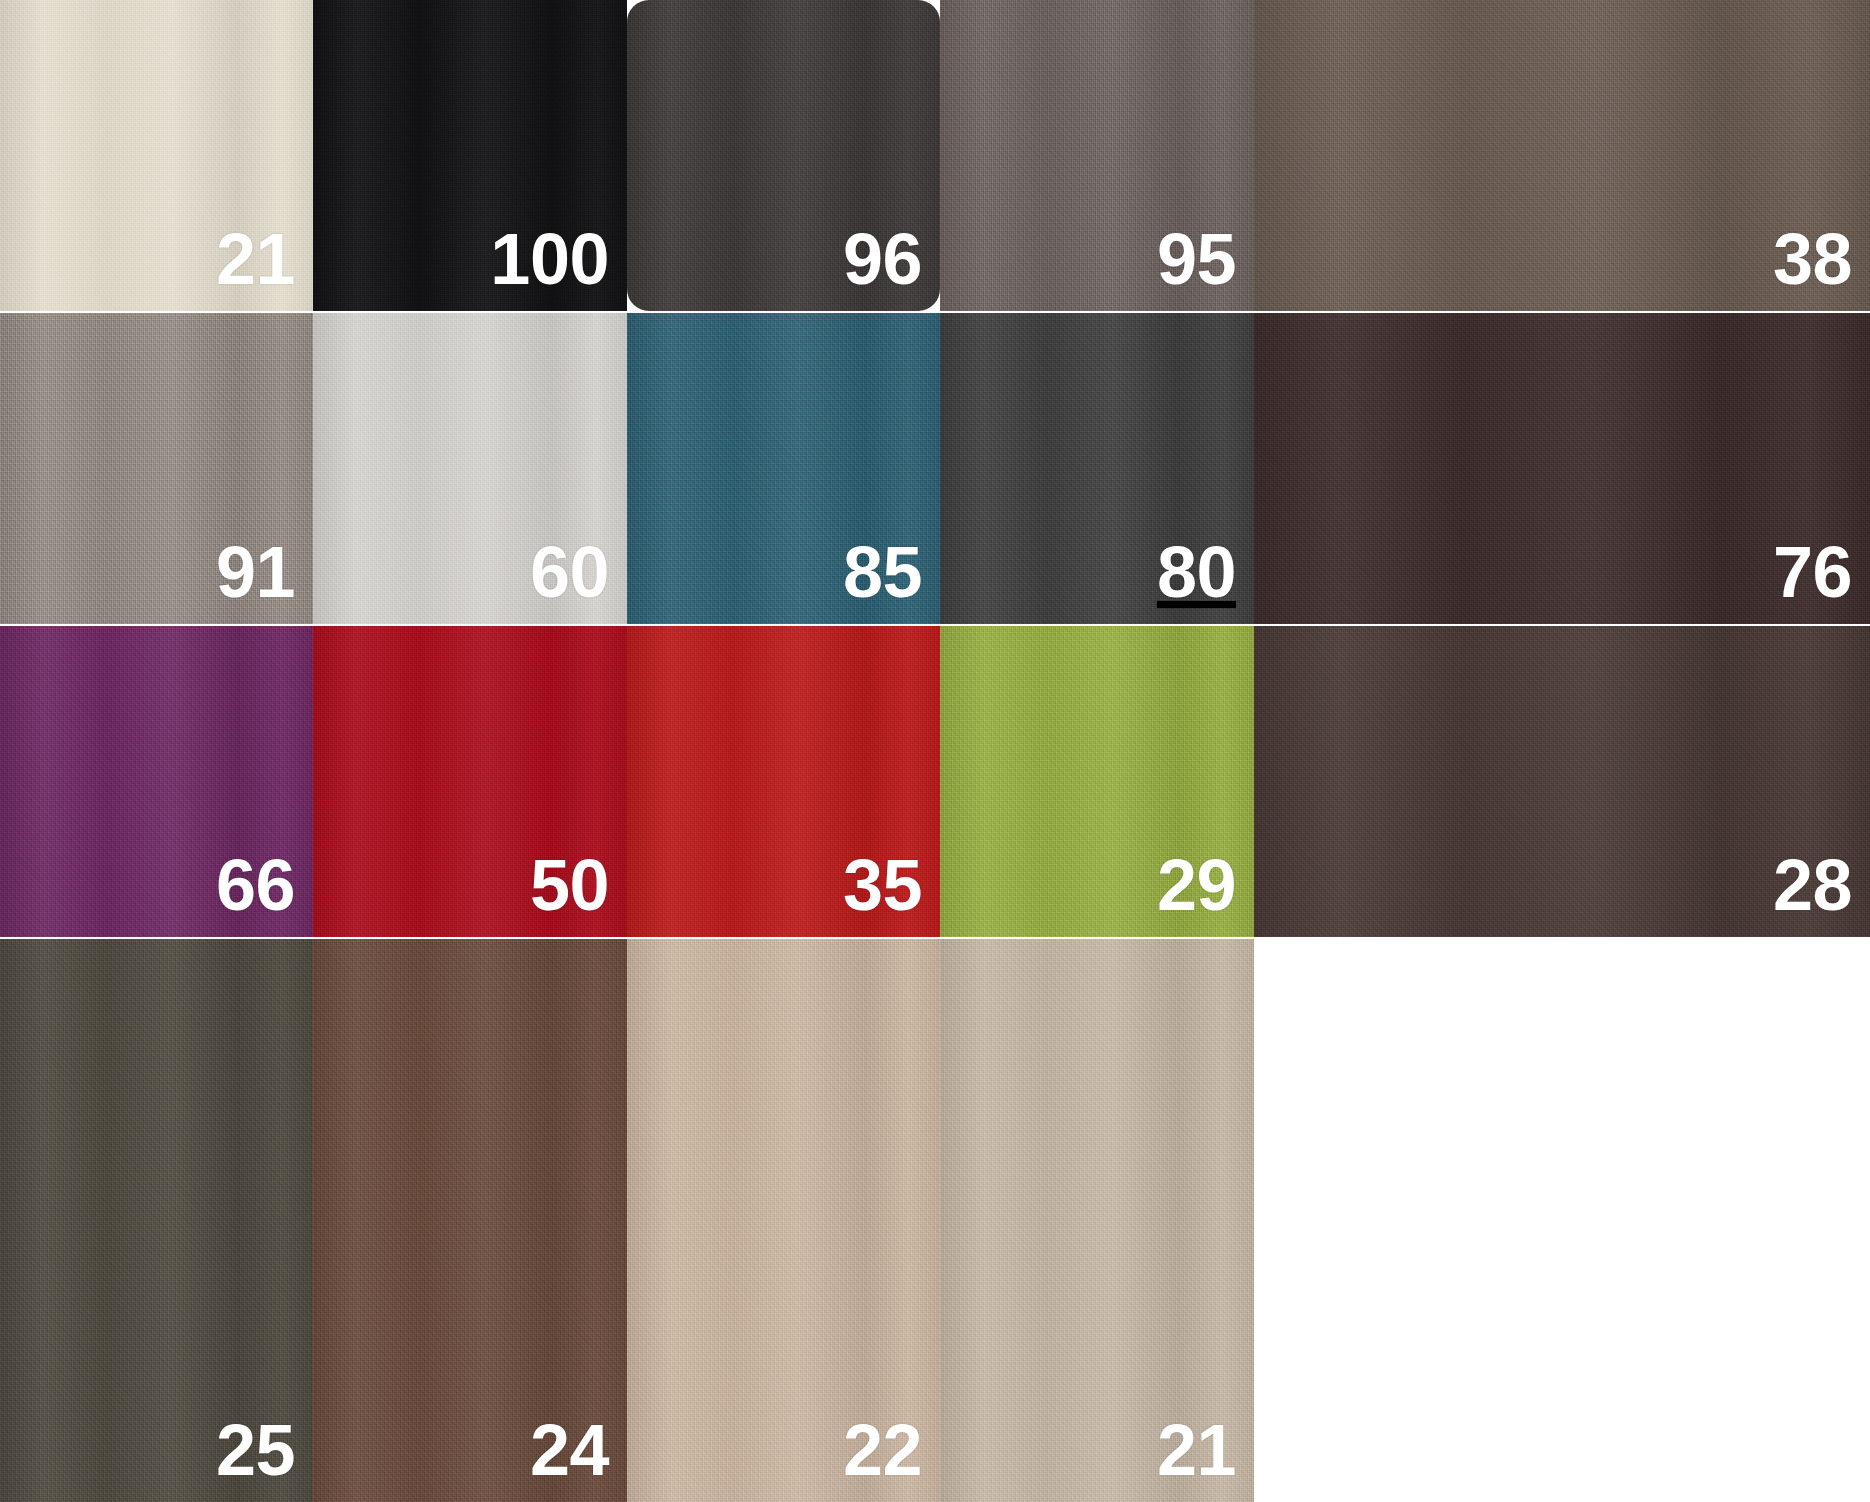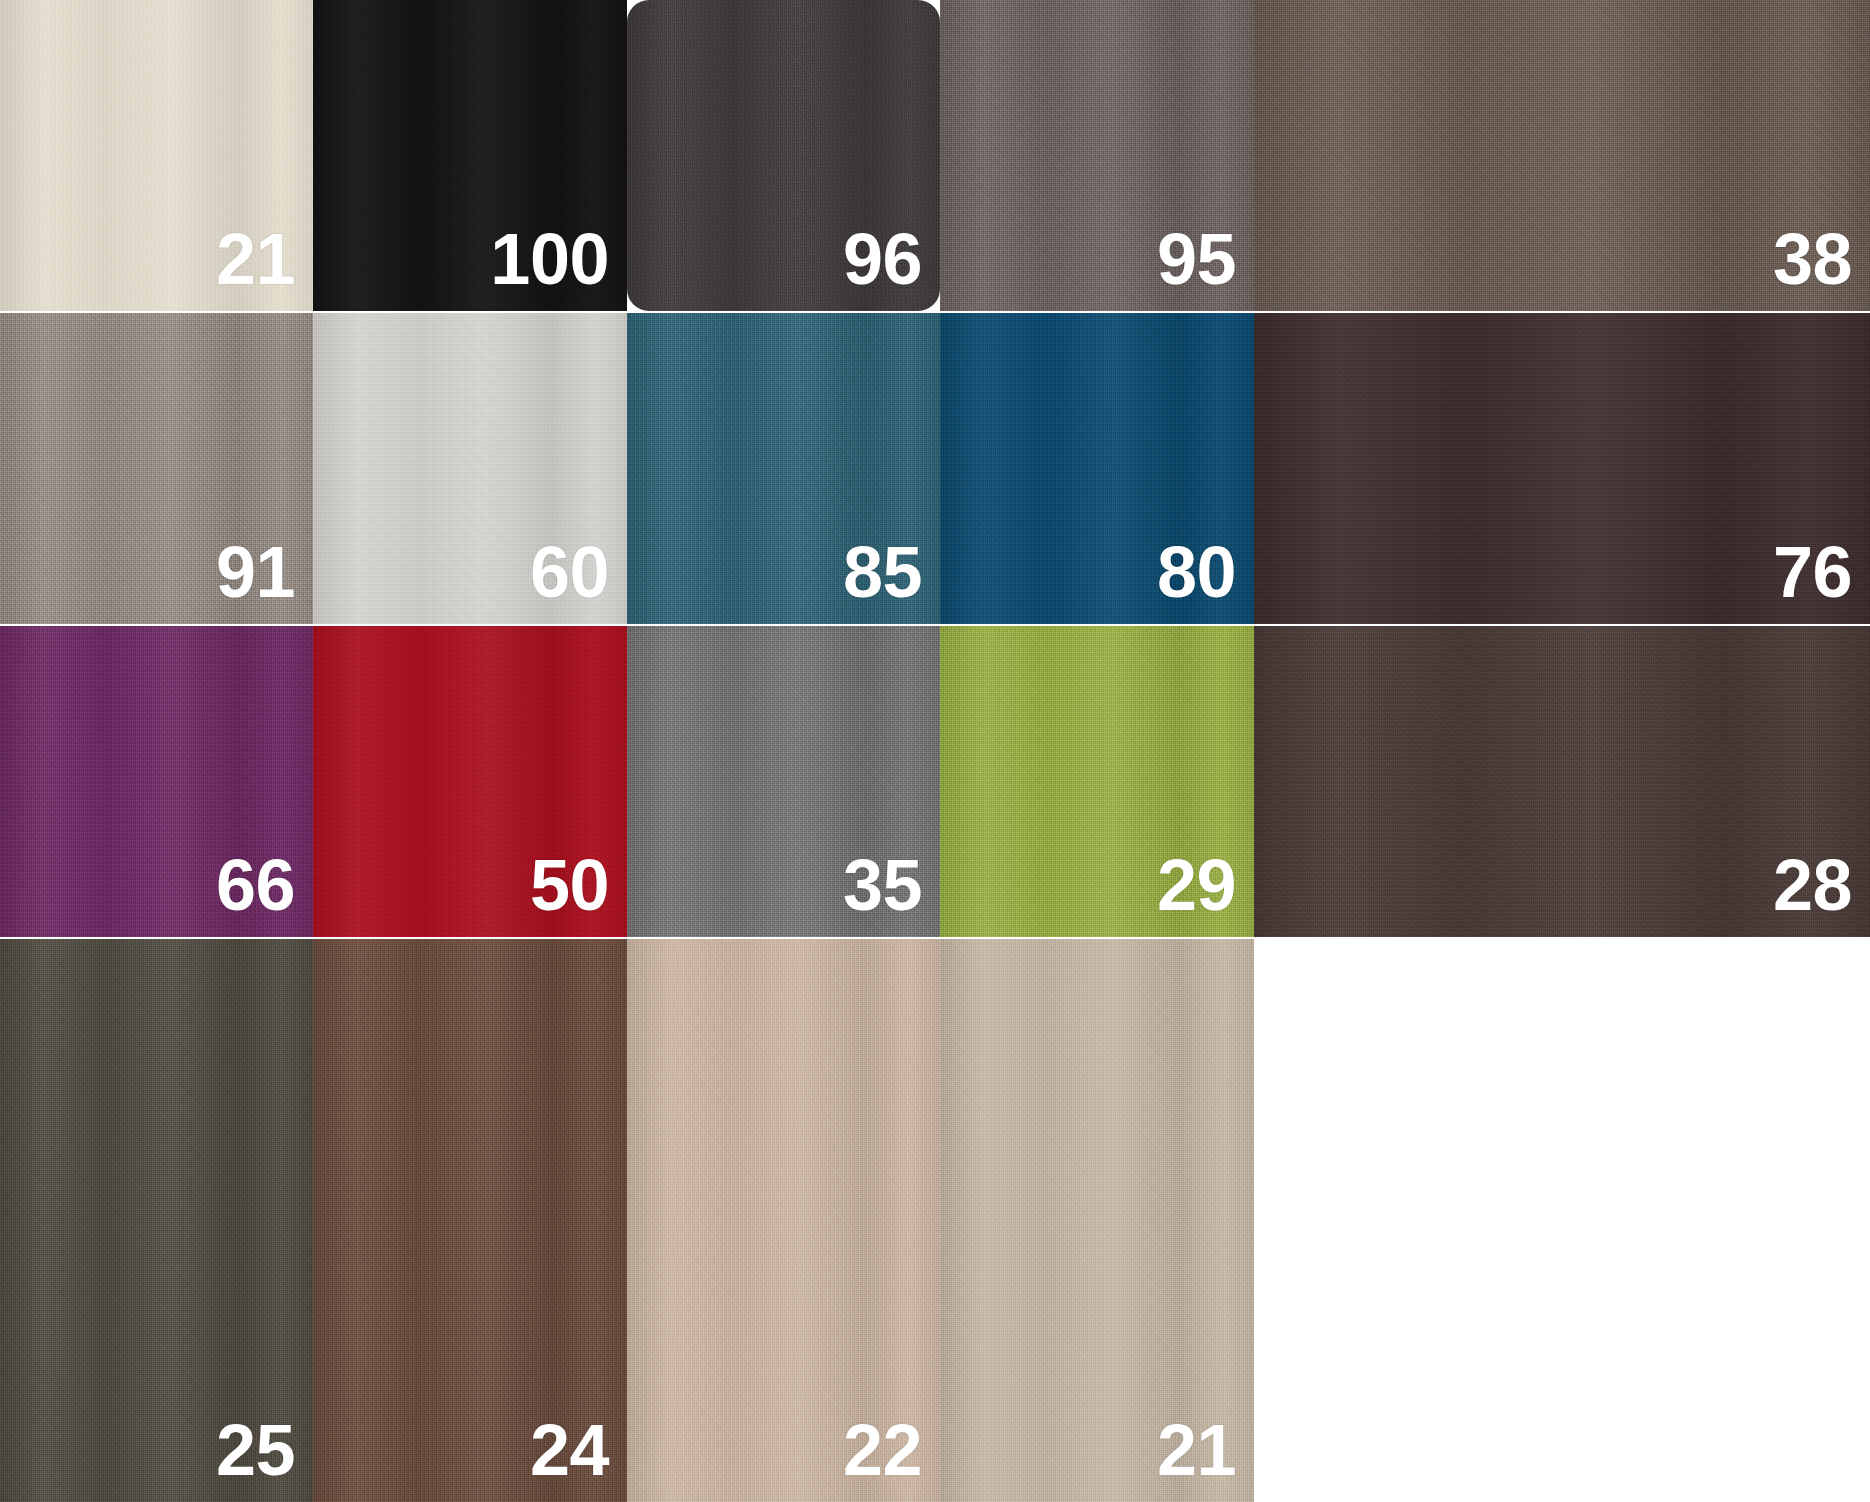--- a/index.html
+++ b/index.html
@@ -129,42 +129,42 @@
     <div class="swatch" style="background-color: rgb(211, 209, 205);">
       <span class="shade"></span>
       <span class="weave"></span>
       <span class="swatch-label">60</span>
     </div>
     <div class="swatch" style="background-color: rgb(47, 98, 116);">
       <span class="shade"></span>
       <span class="weave"></span>
       <span class="swatch-label">85</span>
     </div>
-    <div class="swatch" style="background-color: #0c4a6e;">
+    <div class="swatch" style="background-color: #404040; text-decoration: underline;">
       <span class="shade"></span>
       <span class="weave"></span>
       <span class="swatch-label">80</span>
     </div>
     <div class="swatch" style="background-color: rgb(62, 45, 45);">
       <span class="shade"></span>
       <span class="weave"></span>
       <span class="swatch-label">76</span>
     </div>
     <div class="divider-row"></div>
     <div class="swatch" style="background-color: rgb(109, 42, 99);">
       <span class="shade"></span>
       <span class="weave"></span>
       <span class="swatch-label">66</span>
     </div>
     <div class="swatch" style="background-color: rgb(169, 15, 30);">
       <span class="shade"></span>
       <span class="weave"></span>
       <span class="swatch-label">50</span>
     </div>
-    <div class="swatch" style="background-color: #737373; padding-left: 32px;">
+    <div class="swatch" style="background-color: #b91c1c; padding-left: 32px;">
       <span class="shade"></span>
       <span class="weave"></span>
       <span class="swatch-label">35</span>
     </div>
     <div class="swatch" style="background-color: rgb(150, 173, 68);">
       <span class="shade"></span>
       <span class="weave"></span>
       <span class="swatch-label">29</span>
     </div>
     <div class="swatch" style="background-color: rgb(73, 58, 54);">

